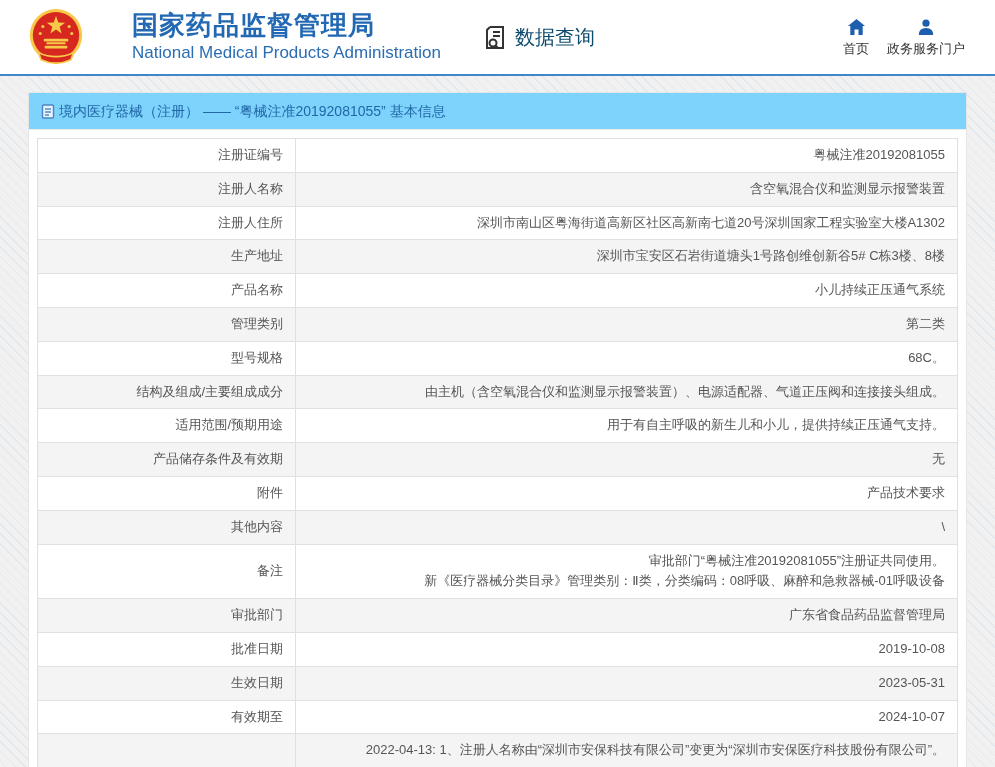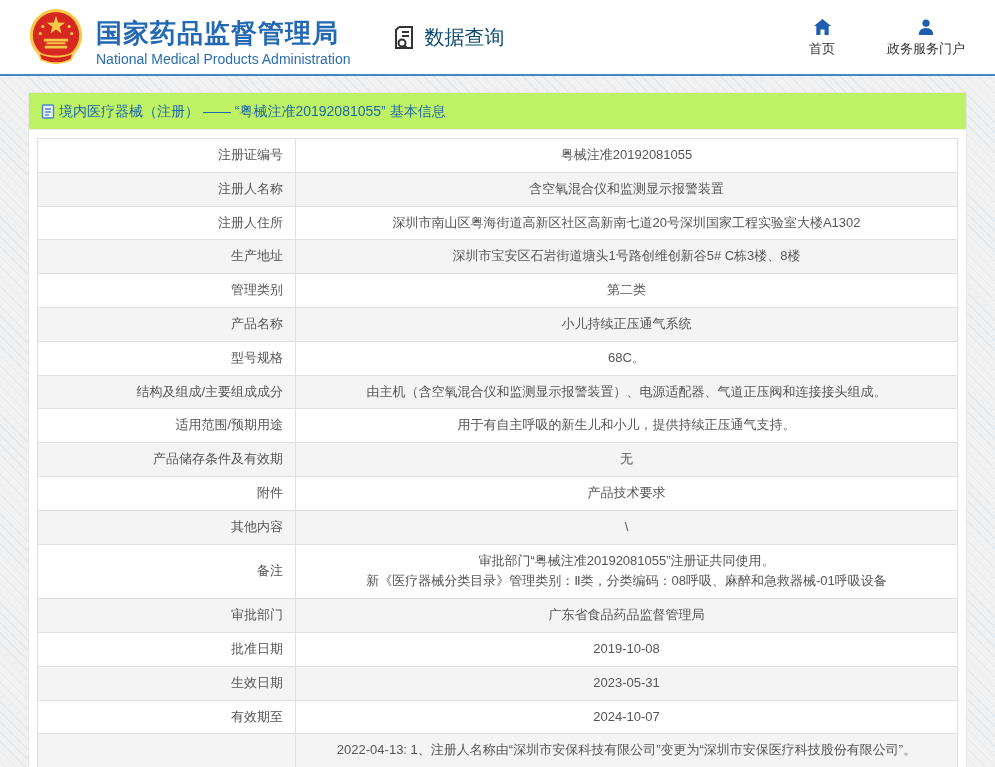--- a/index.html
+++ b/index.html
@@ -11,41 +11,41 @@
     background-image: repeating-linear-gradient(45deg, rgba(170,195,215,.20) 0 1px, transparent 1px 7px);
   }
 
   
   .site-header {
     display: flex; align-items: center;
     height: 76px; background: #fff;
     border-bottom: 2px solid #3f87c5;
     padding: 0 30px 0 28px;
   }
-  .brand { display: flex; align-items: flex-end; }
+  .brand { display: flex; align-items: center; gap: 36px; }
   .emblem { width: 56px; height: 60px; margin-right: 12px; flex: 0 0 auto; }
   .brand-text { display: flex; flex-direction: column; line-height: 1.15; }
   .brand-cn { color: #2268b3; font-size: 26px; font-weight: bold; letter-spacing: 1px; }
-  .brand-en { color: #2a6db5; font-size: 14px; margin-top: 2px; }
+  .brand-en { color: #2a6db5; font-size: 17px; margin-top: 2px; }
   .section-tag { display: flex; align-items: center; margin-left: 42px; color: #0c4a6e; font-size: 20px; font-weight: 500; }
   .section-tag svg { margin-right: 5px; }
-  .header-nav { margin-left: auto; display: flex; gap: 52px; }
+  .header-nav { margin-left: auto; display: flex; gap: 18px; }
   .nav-item { display: flex; flex-direction: column; align-items: center; font-size: 13px; color: #333; cursor: pointer; text-decoration: none; }
   .nav-item .nav-icon { height: 18px; margin-bottom: 5px; display: flex; align-items: flex-end; }
 
   
   .content-panel {
     margin: 16px 28px 0 28px;
     background: #fff;
     border: 1px solid #e6e6e6;
     padding-bottom: 1px;
   }
   .panel-title-bar {
     height: 37px; line-height: 37px;
-    background: #bef264;
+    background: #7dd3fc;
     padding: 0 12px;
     color: #2268a8; font-size: 14px;
     display: flex; align-items: center;
     border-bottom: 1px solid #ececec;
   }
   .panel-title-bar svg { margin-right: 4px; flex: 0 0 auto; }
 
   
   table.info-table {
     width: calc(100% - 16px);
@@ -60,21 +60,21 @@
     line-height: 1.6;
     vertical-align: middle;
   }
   .info-table th {
     width: 258px;
     text-align: right;
     font-weight: normal;
     color: #555;
     white-space: nowrap;
   }
-  .info-table td { text-align: center; white-space: pre-line; }
+  .info-table td { text-align: right; white-space: pre-line; }
 </style>
 </head>
 <body>
 
 <header class="site-header">
   <div class="brand">
     <span class="emblem">
       <svg viewBox="0 0 64 68" width="56" height="60">
         <circle cx="32" cy="32" r="30" fill="#f7c948"></circle>
         <circle cx="32" cy="32" r="26.5" fill="#d6281e"></circle>
@@ -155,26 +155,26 @@
         </tr>
         <tr>
           <th>注册人住所</th>
           <td>深圳市南山区粤海街道高新区社区高新南七道20号深圳国家工程实验室大楼A1302</td>
         </tr>
         <tr>
           <th>生产地址</th>
           <td>深圳市宝安区石岩街道塘头1号路创维创新谷5# C栋3楼、8楼</td>
         </tr>
         <tr>
+          <th>产品名称</th>
+          <td>小儿持续正压通气系统</td>
+        </tr>
+        <tr>
           <th>管理类别</th>
           <td>第二类</td>
-        </tr>
-        <tr>
-          <th>产品名称</th>
-          <td>小儿持续正压通气系统</td>
         </tr>
         <tr>
           <th>型号规格</th>
           <td>68C。</td>
         </tr>
         <tr>
           <th>结构及组成/主要组成成分</th>
           <td>由主机（含空氧混合仪和监测显示报警装置）、电源适配器、气道正压阀和连接接头组成。</td>
         </tr>
         <tr>

